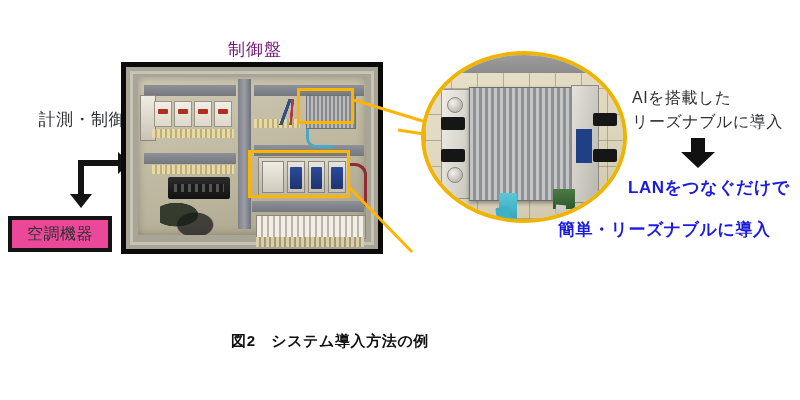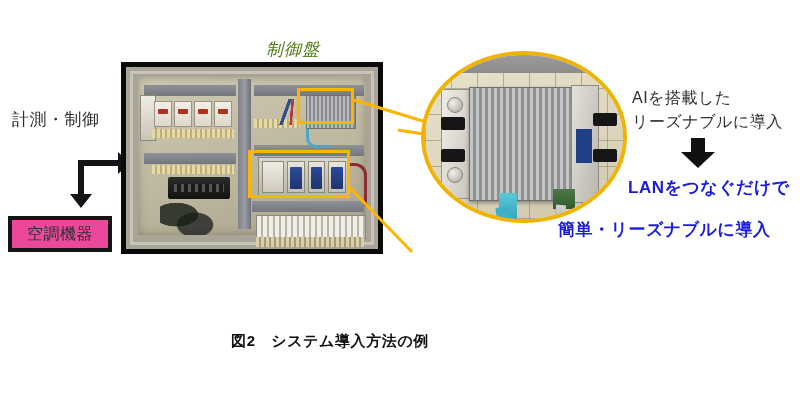--- a/index.html
+++ b/index.html
@@ -14,24 +14,24 @@
     background: #ffffff;
     overflow: hidden;
     font-family: "Liberation Sans", "DejaVu Sans", sans-serif;
   }
 
   
   .abs { position: absolute; }
 
   
   #label-measure-control {
-    left: 12px;
+    left: 4px;
     top: 108px;
     width: 122px;
-    text-align: left;
+    text-align: right;
     font-size: 17px;
     letter-spacing: 0.5px;
     color: #2e3033;
     white-space: nowrap;
   }
 
   #box-hvac {
     left: 8px;
     top: 216px;
     width: 104px;
@@ -80,25 +80,24 @@
     border-left: 11px solid transparent;
     border-right: 11px solid transparent;
     border-top: 14px solid #141414;
   }
 
   
   #panel-title {
     left: 190px;
     top: 38px;
     width: 130px;
-    text-align: right;
+    text-align: center;
     font-size: 17px;
-    color: #4d7c0f;
+    color: #701a75;
     letter-spacing: 1px;
-    font-style: italic;
   }
   #panel-photo-frame {
     left: 121px;
     top: 62px;
     width: 262px;
     height: 192px;
     border: 5px solid #0a0a0a;
     box-sizing: border-box;
     background: #8d8a80;
     overflow: hidden;

